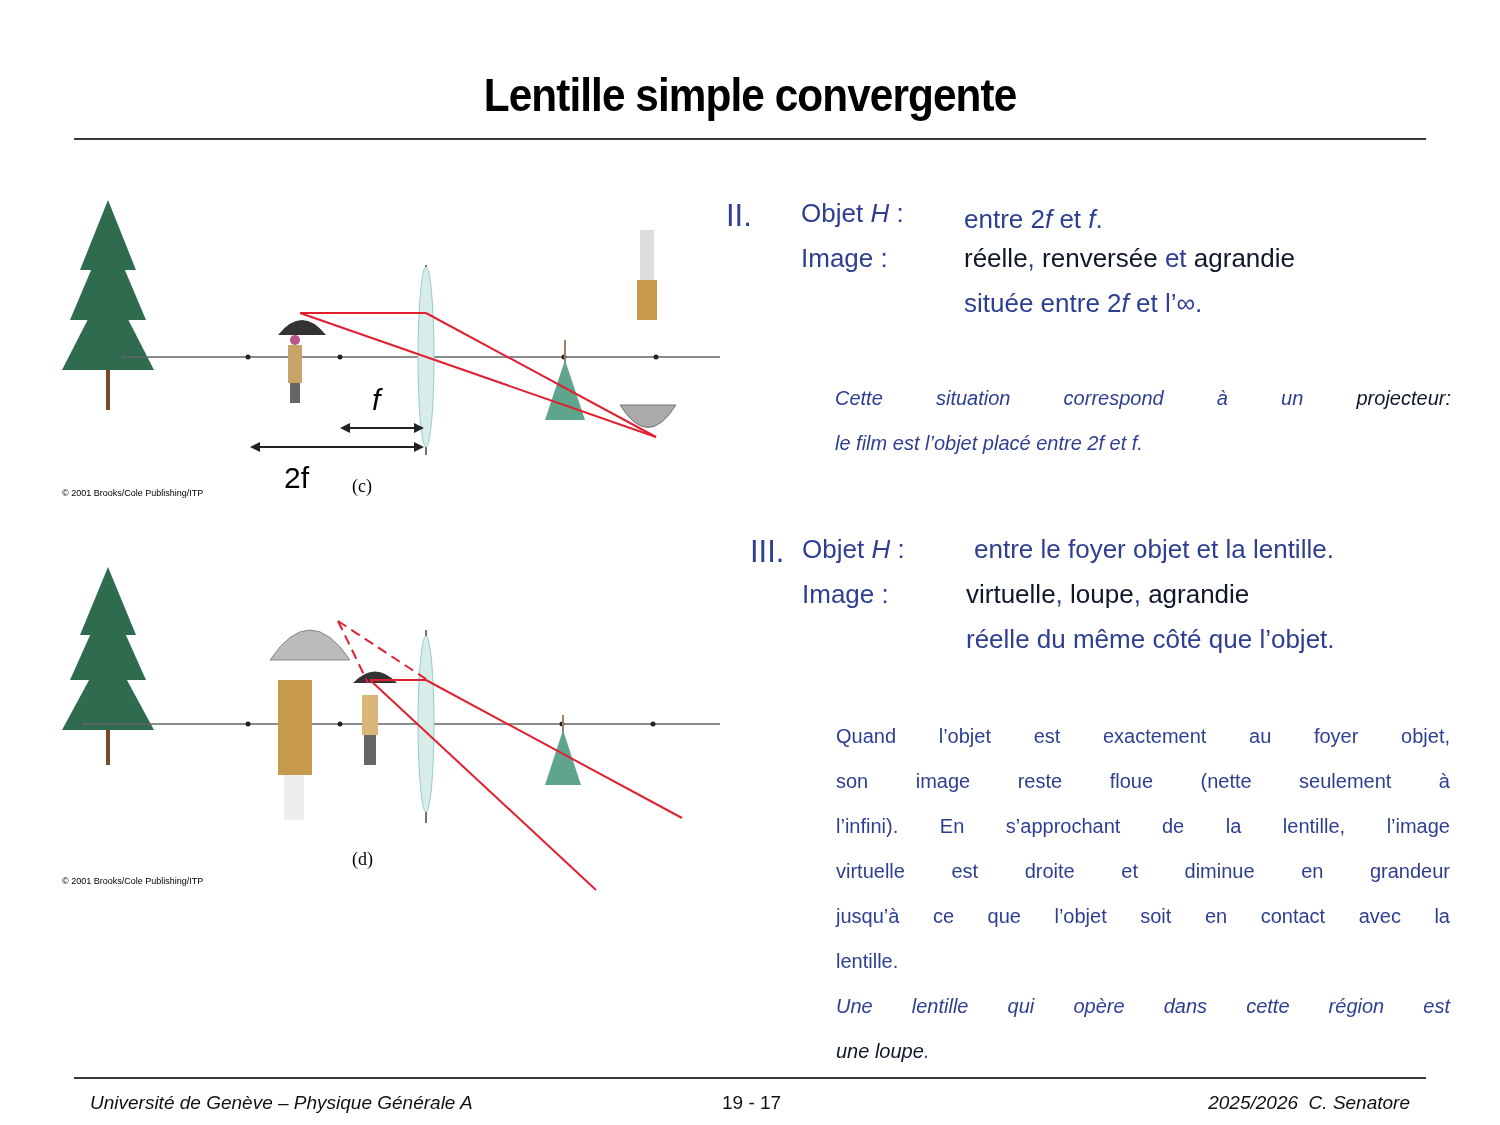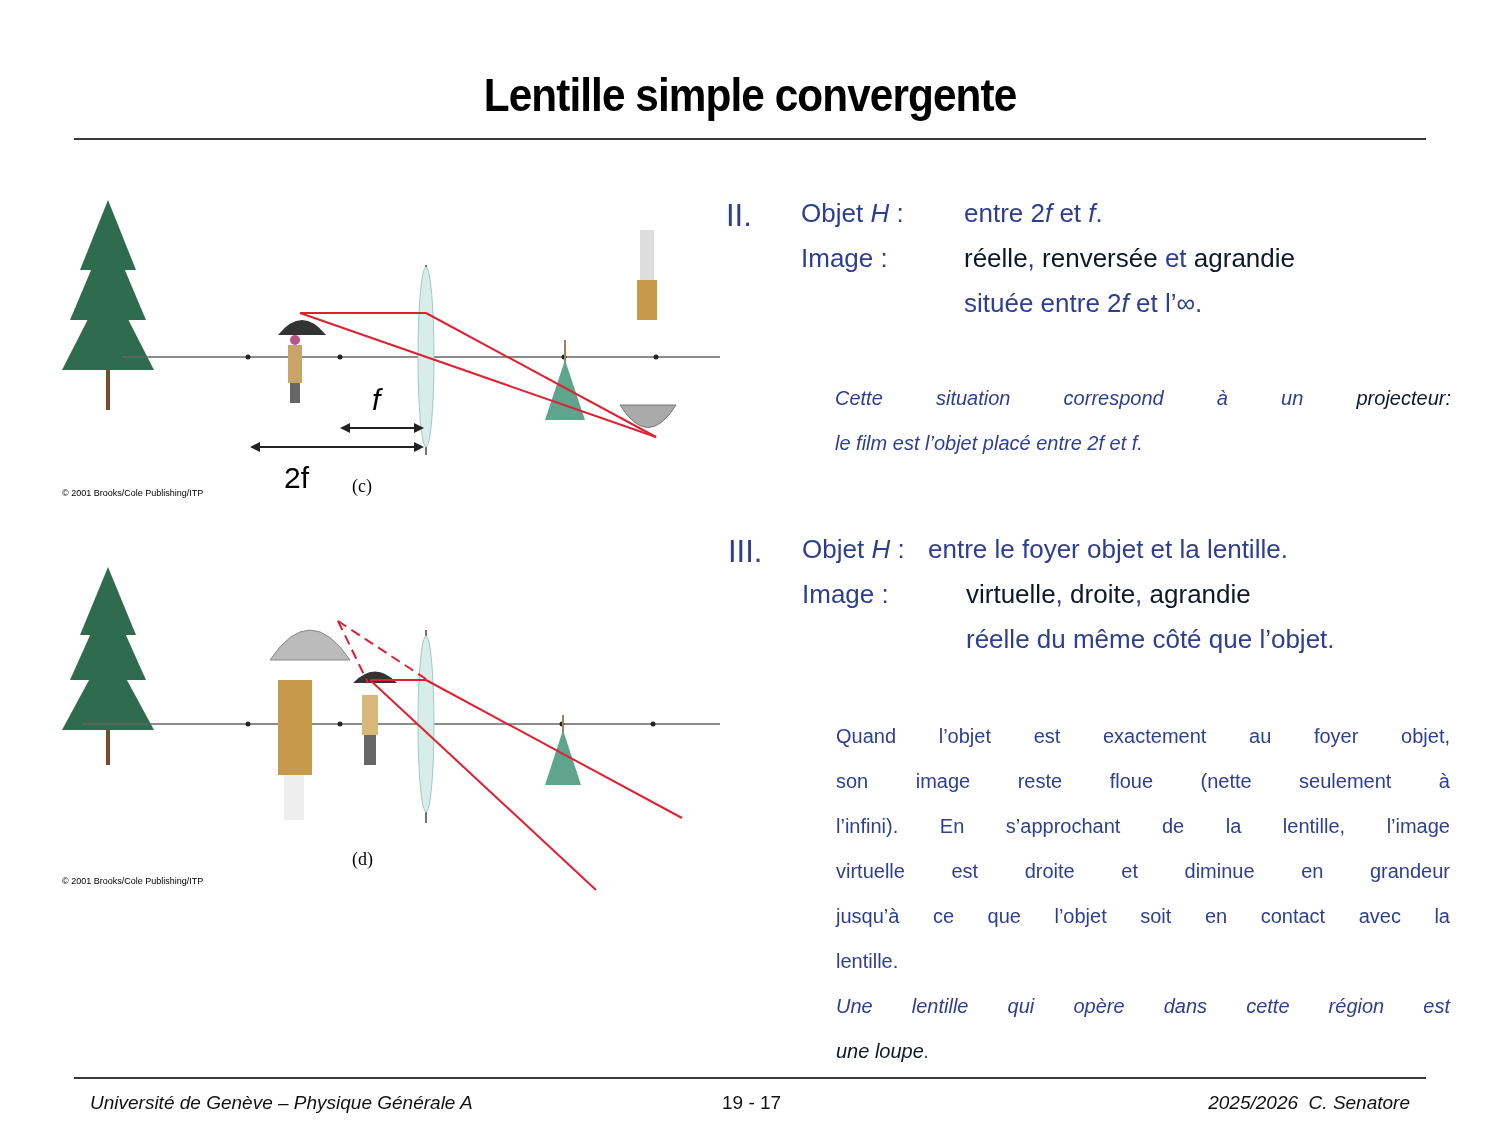--- a/index.html
+++ b/index.html
@@ -111,32 +111,32 @@
     <line x1="330" y1="125" x2="386" y2="125"></line>
     <line x1="386" y1="125" x2="642" y2="263"></line>
     <line x1="330" y1="125" x2="556" y2="335"></line>
   </g>
   <text x="312" y="310" font-size="18" font-family="Liberation Serif, serif">(d)</text>
   <text x="22" y="329" font-size="9" font-family="Liberation Sans, sans-serif">© 2001 Brooks/Cole Publishing/ITP</text>
 </svg>
 
 <div class="num" style="left:714px;top:198px">II.</div>
 <div class="lbl" style="left:795px;top:198px"><span>Objet </span><span class="it">H</span><span> :</span></div>
-<div class="lbl" style="left:958px;top:198px"><span>entre 2</span><span class="it">f</span><span> et </span><span class="it">f</span><span>.</span></div>
+<div class="lbl" style="left:958px;top:204px"><span>entre 2</span><span class="it">f</span><span> et </span><span class="it">f</span><span>.</span></div>
 <div class="lbl" style="left:795px;top:243px">Image :</div>
 <div class="lbl" style="left:958px;top:243px"><span class="red">réelle</span><span>, </span><span class="red">renversée</span><span> et </span><span class="red">agrandie</span></div>
 <div class="lbl" style="left:958px;top:288px"><span>située entre 2</span><span class="it">f</span><span> et l’∞.</span></div>
 <div class="txt it just" style="left:795px;top:376px;width:616px"><span>Cette situation correspond à un </span><span class="red">projecteur:</span></div>
 <div class="txt it" style="left:795px;top:421px">le film est l’objet placé entre 2f et f.</div>
 
-<div class="num" style="left:716px;top:534px">III.</div>
+<div class="num" style="left:738px;top:534px">III.</div>
 <div class="lbl" style="left:796px;top:534px"><span>Objet </span><span class="it">H</span><span> :</span></div>
-<div class="lbl" style="left:922px;top:534px">entre le foyer objet et la lentille.</div>
+<div class="lbl" style="left:968px;top:534px">entre le foyer objet et la lentille.</div>
 <div class="lbl" style="left:796px;top:579px">Image :</div>
-<div class="lbl" style="left:960px;top:579px"><span class="red">virtuelle</span><span>, </span><span class="red">droite</span><span>, </span><span class="red">agrandie</span></div>
+<div class="lbl" style="left:960px;top:579px"><span class="red">virtuelle</span><span>, </span><span class="red">loupe</span><span>, </span><span class="red">agrandie</span></div>
 <div class="lbl" style="left:960px;top:624px">réelle du même côté que l’objet.</div>
 
 <div class="txt just" style="left:796px;top:714px;width:614px">Quand l’objet est exactement au foyer objet,</div>
 <div class="txt just" style="left:796px;top:759px;width:614px">son image reste floue (nette seulement à</div>
 <div class="txt just" style="left:796px;top:804px;width:614px">l’infini). En s’approchant de la lentille, l’image</div>
 <div class="txt just" style="left:796px;top:849px;width:614px">virtuelle est droite et diminue en grandeur</div>
 <div class="txt just" style="left:796px;top:894px;width:614px">jusqu’à ce que l’objet soit en contact avec la</div>
 <div class="txt" style="left:796px;top:939px">lentille.</div>
 <div class="txt it just" style="left:796px;top:984px;width:614px">Une lentille qui opère dans cette région est</div>
 <div class="txt it" style="left:796px;top:1029px"><span class="red">une loupe</span><span>.</span></div>

